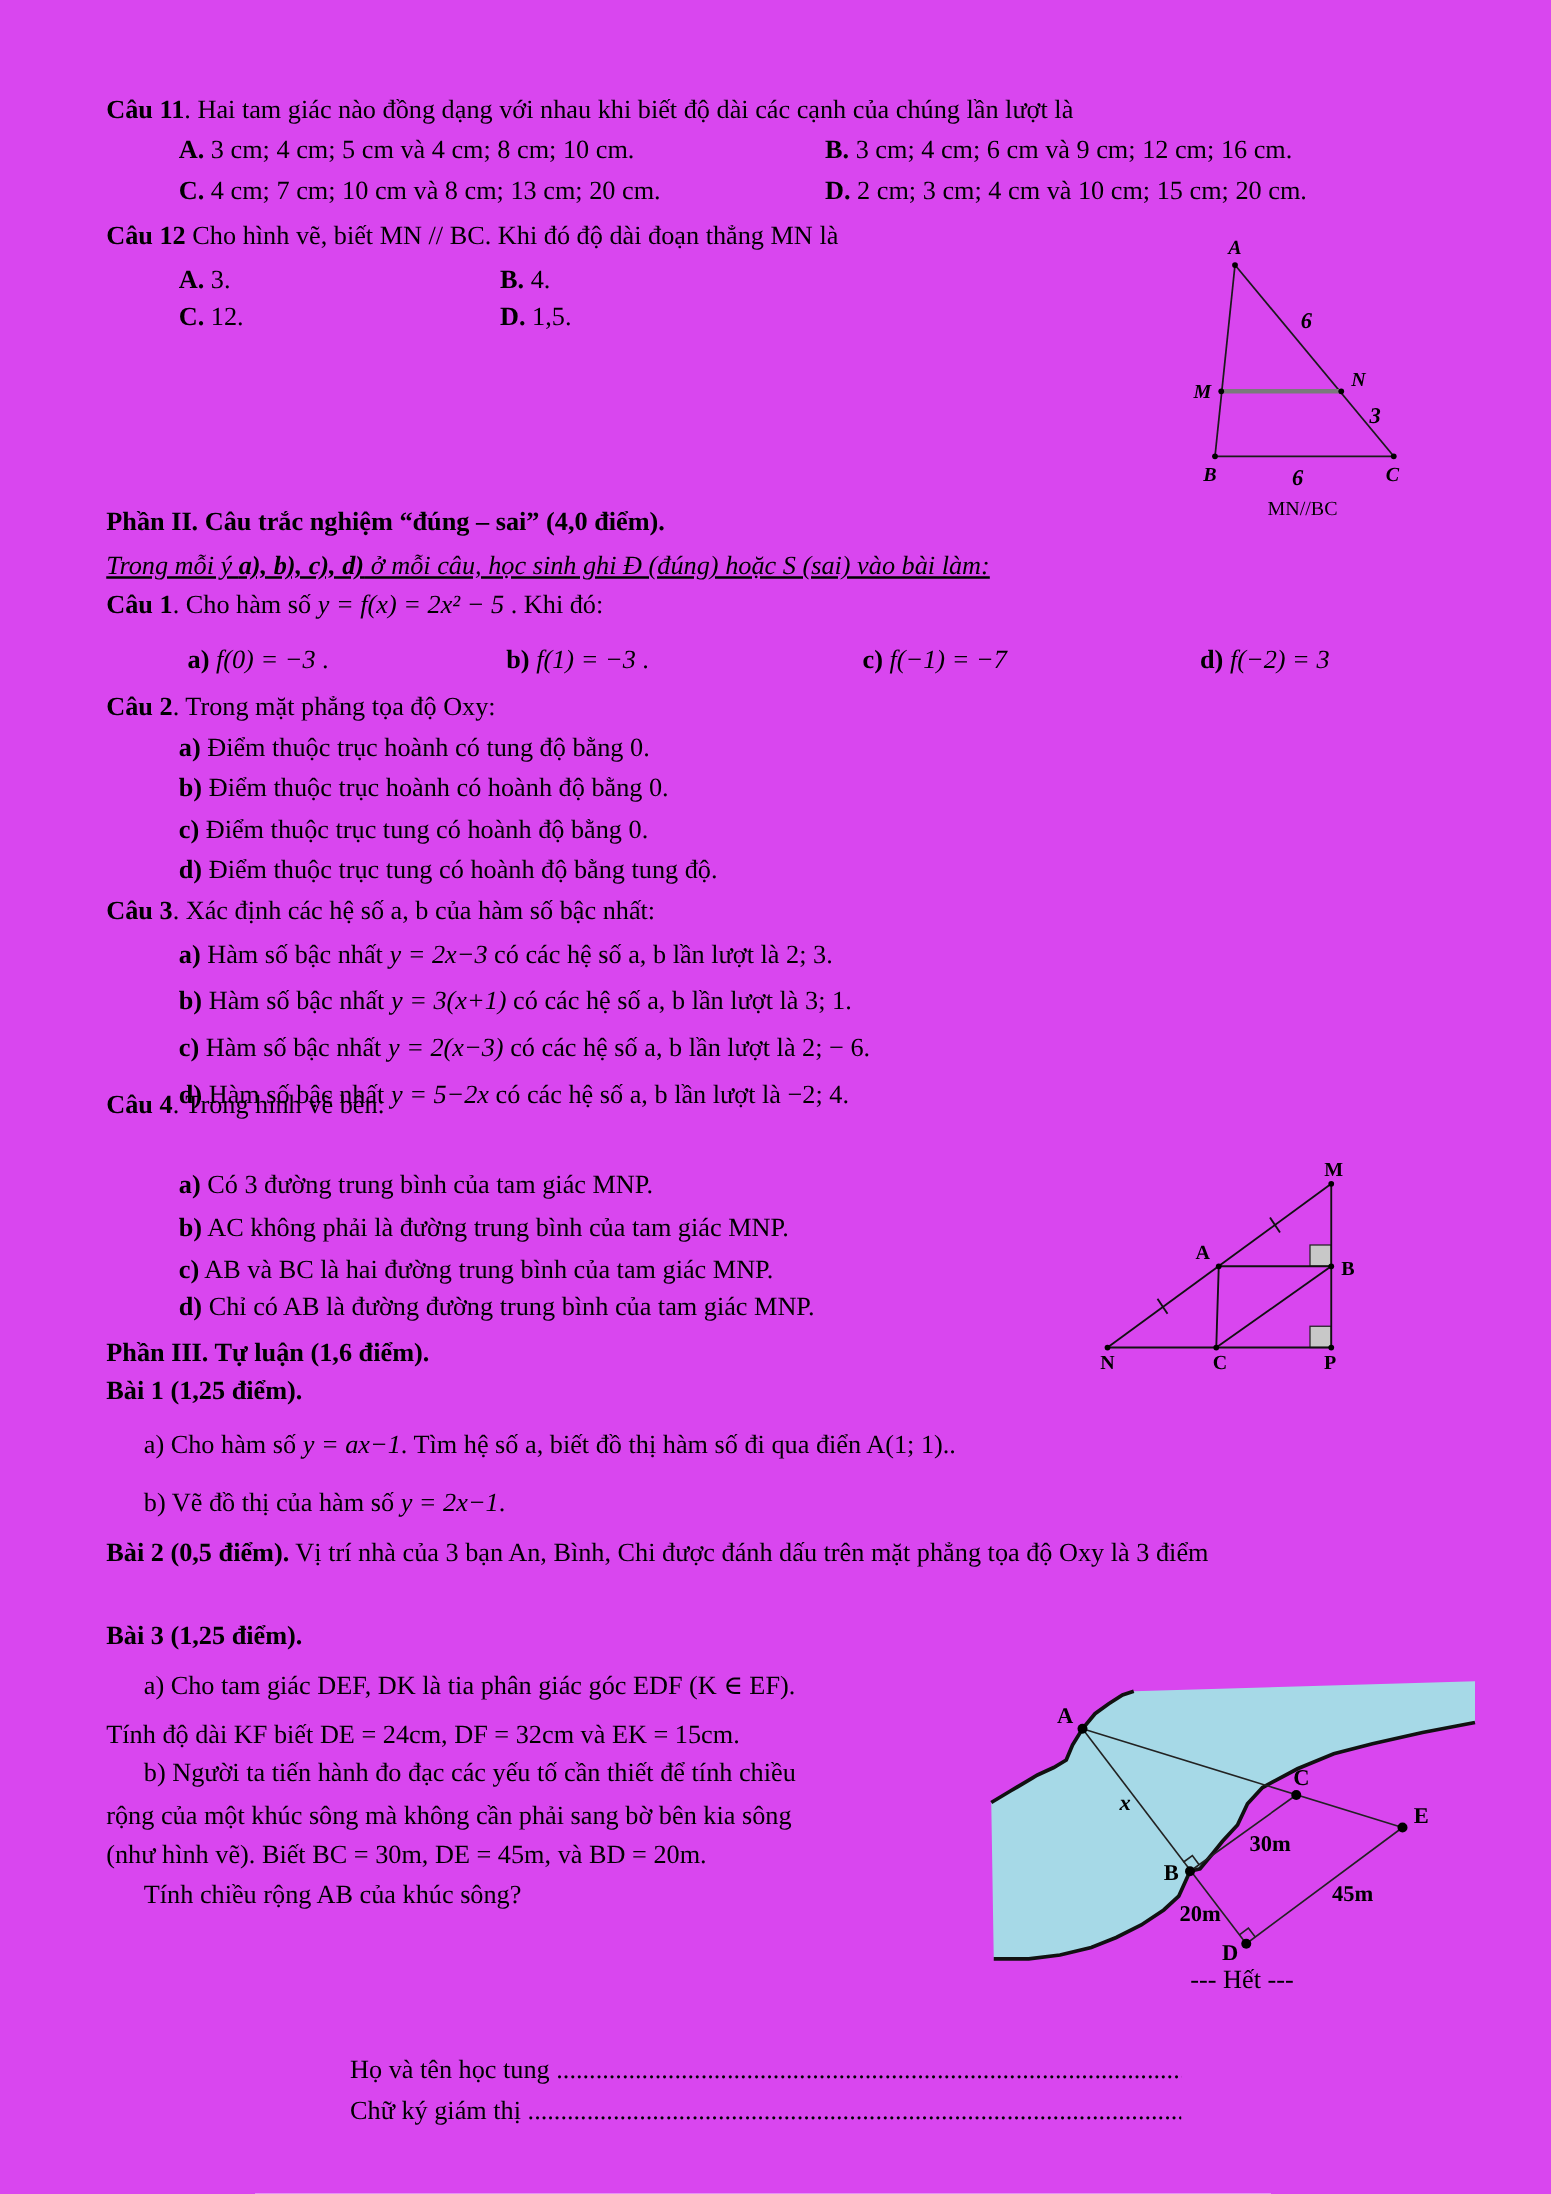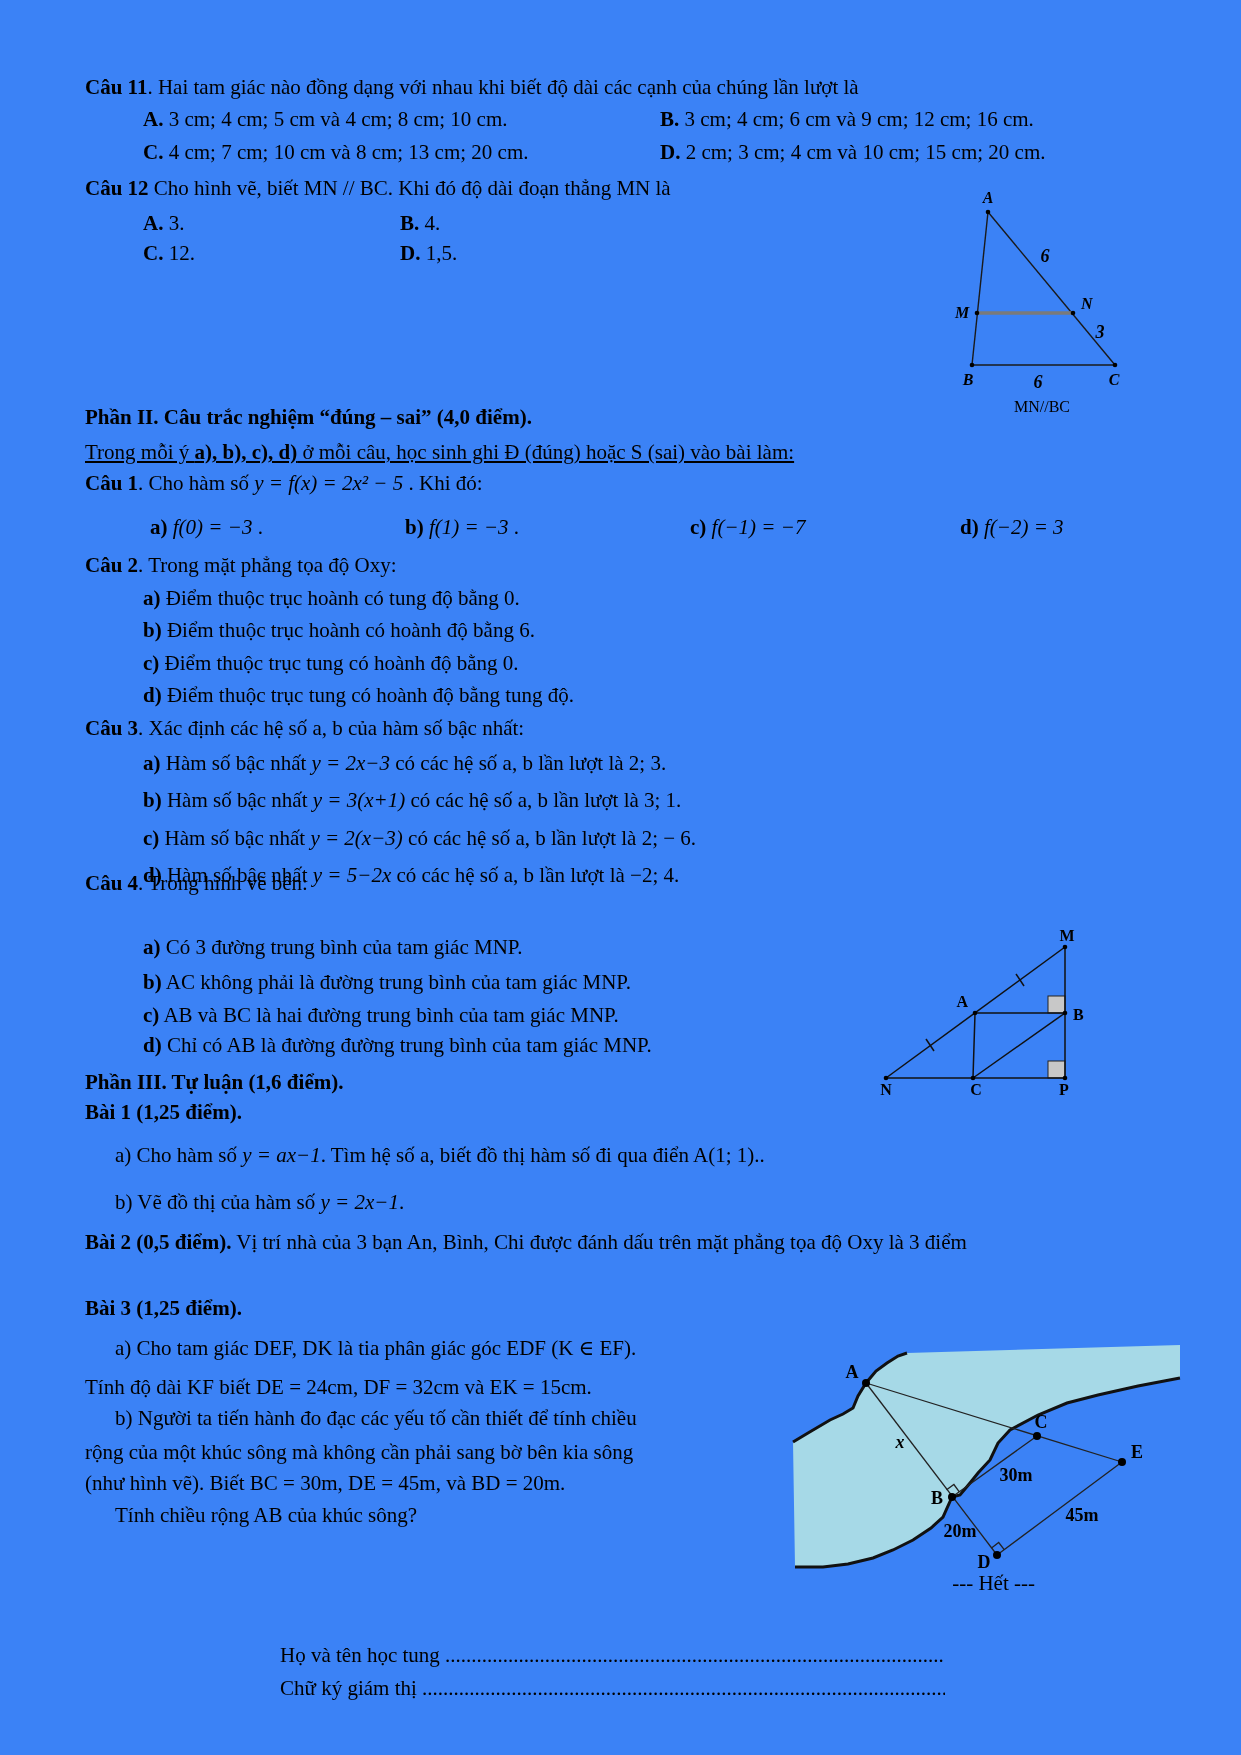--- a/index.html
+++ b/index.html
@@ -1,21 +1,21 @@
 <!DOCTYPE html>
 <html><head>
 <meta charset="utf-8">
 <style>
   html,body{margin:0;padding:0;background:#fff;}
-  .page{position:relative;width:1241px;height:1755px;background:#3b82f6;overflow:hidden;
+  .page{position:relative;width:1241px;height:1755px;background:#d946ef;overflow:hidden;
         font-family:"Liberation Serif","DejaVu Serif",serif;color:#000;}
   .ln{position:absolute;font-size:21px;line-height:27px;white-space:pre;}
   .b{font-weight:bold;}
   .m{font-style:italic;}
-  .instr{text-decoration:underline;}
+  .instr{font-style:italic;text-decoration:underline;}
   .center{text-align:right;}
   .clip{overflow:hidden;width:665px;}
   svg{position:absolute;overflow:visible;}
   svg text{font-family:"Liberation Serif","DejaVu Serif",serif;fill:#000;}
   .figlbl{font-size:16px;font-weight:bold;font-style:italic;}
   .fignum{font-size:18px;font-weight:bold;font-style:italic;}
   .figcap{font-size:16px;}
   .mnplbl{font-size:16px;font-weight:bold;}
   .rivlbl{font-size:18px;font-weight:bold;}
   .rivnum{font-size:18px;font-weight:bold;}
@@ -67,21 +67,21 @@
   <div class="ln instr" style="left:85px;top:439px"><span>Trong mỗi ý </span><span class="b">a), b), c), d)</span><span> ở mỗi câu, học sinh ghi Đ (đúng) hoặc S (sai) vào bài làm:</span></div>
 
   <div class="ln" style="left:85px;top:470px"><span class="b">Câu 1</span><span>. Cho hàm số </span><span class="m">y = f(x) = 2x² − 5</span><span> . Khi đó:</span></div>
   <div class="ln" style="left:150px;top:514px"><span class="b">a)</span><span class="m"> f(0) = −3</span><span> .</span></div>
   <div class="ln" style="left:405px;top:514px"><span class="b">b)</span><span class="m"> f(1) = −3</span><span> .</span></div>
   <div class="ln" style="left:690px;top:514px"><span class="b">c)</span><span class="m"> f(−1) = −7</span></div>
   <div class="ln" style="left:960px;top:514px"><span class="b">d)</span><span class="m"> f(−2) = 3</span></div>
 
   <div class="ln" style="left:85px;top:552px"><span class="b">Câu 2</span><span>. Trong mặt phẳng tọa độ Oxy:</span></div>
   <div class="ln" style="left:143px;top:585px"><span class="b">a)</span><span> Điểm thuộc trục hoành có tung độ bằng 0.</span></div>
-  <div class="ln" style="left:143px;top:617px"><span class="b">b)</span><span> Điểm thuộc trục hoành có hoành độ bằng 6.</span></div>
+  <div class="ln" style="left:143px;top:617px"><span class="b">b)</span><span> Điểm thuộc trục hoành có hoành độ bằng 0.</span></div>
   <div class="ln" style="left:143px;top:650px"><span class="b">c)</span><span> Điểm thuộc trục tung có hoành độ bằng 0.</span></div>
   <div class="ln" style="left:143px;top:682px"><span class="b">d)</span><span> Điểm thuộc trục tung có hoành độ bằng tung độ.</span></div>
 
   <div class="ln" style="left:85px;top:715px"><span class="b">Câu 3</span><span>. Xác định các hệ số a, b của hàm số bậc nhất:</span></div>
   <div class="ln" style="left:143px;top:750px"><span class="b">a)</span><span> Hàm số bậc nhất </span><span class="m">y = 2x−3</span><span> có các hệ số a, b lần lượt là 2; 3.</span></div>
   <div class="ln" style="left:143px;top:787px"><span class="b">b)</span><span> Hàm số bậc nhất </span><span class="m">y = 3(x+1)</span><span> có các hệ số a, b lần lượt là 3; 1.</span></div>
   <div class="ln" style="left:143px;top:825px"><span class="b">c)</span><span> Hàm số bậc nhất </span><span class="m">y = 2(x−3)</span><span> có các hệ số a, b lần lượt là 2; − 6.</span></div>
   <div class="ln" style="left:143px;top:862px"><span class="b">d)</span><span> Hàm số bậc nhất </span><span class="m">y = 5−2x</span><span> có các hệ số a, b lần lượt là −2; 4.</span></div>
 
   <div class="ln" style="left:85px;top:870px"><span class="b">Câu 4</span><span>. Trong hình vẽ bên:</span></div>

